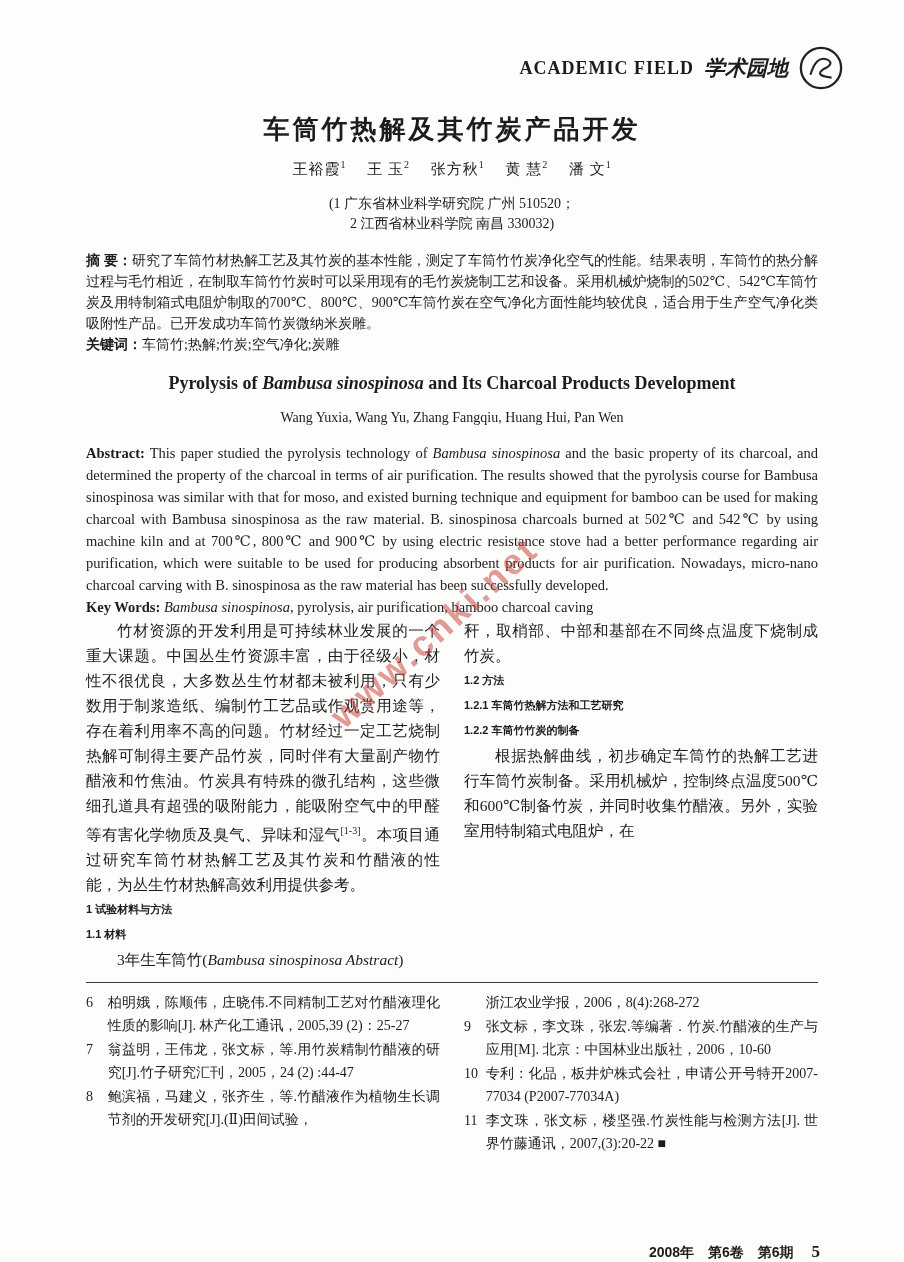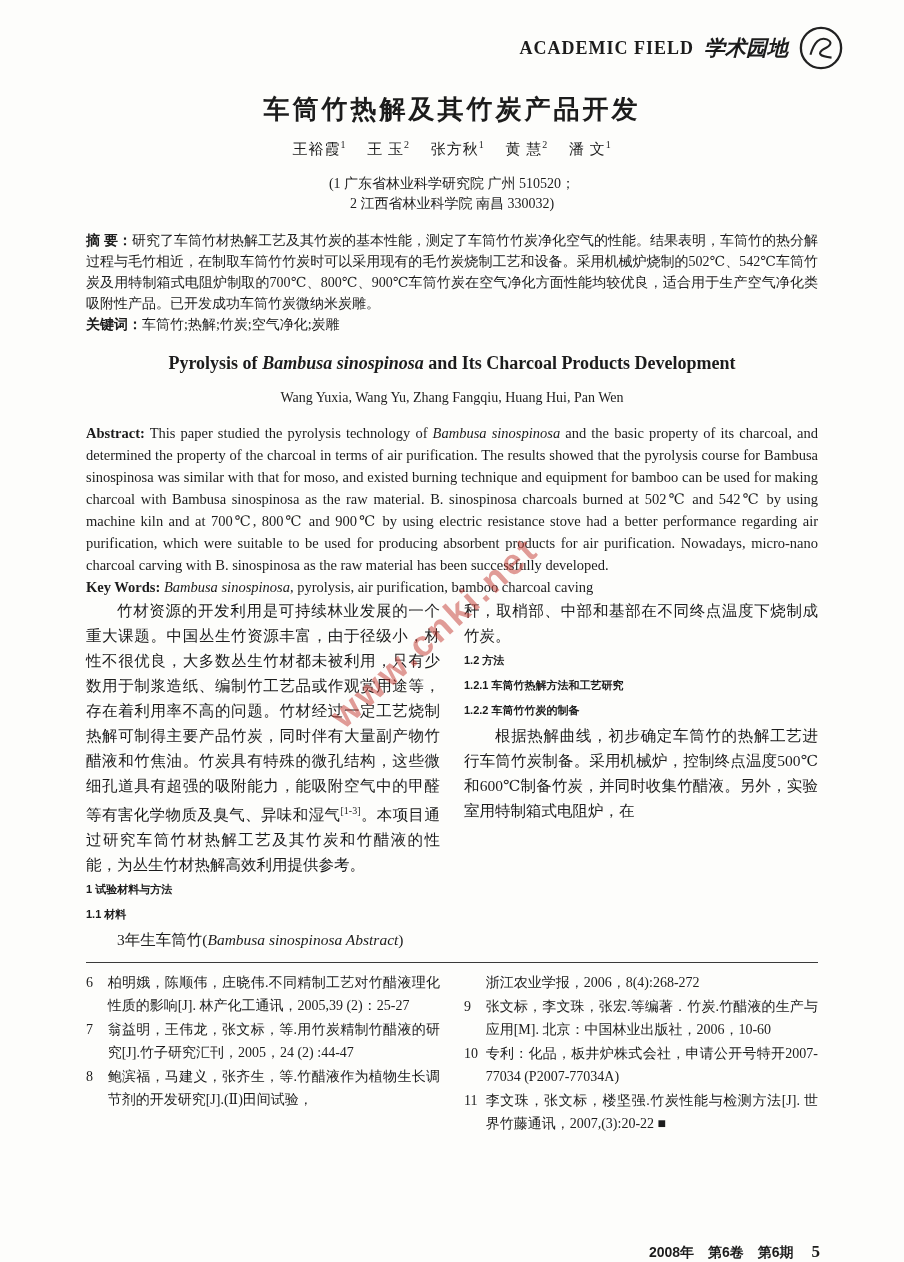--- a/index.html
+++ b/index.html
@@ -10,21 +10,21 @@
     margin: 0 auto;
     background: #fdfdfb;
     overflow: hidden;
     font-family: "Liberation Serif", "DejaVu Serif", serif;
     color: #1c1c1c;
   }
   .content { margin: 0 86px; }
 
   
   .header {
-    padding-top: 24px;
+    padding-top: 44px;
     margin: 0 60px 0 86px;
     display: flex;
     justify-content: flex-end;
     align-items: center;
     gap: 10px;
     height: 48px;
   }
   .field-en { font-size: 18px; letter-spacing: 1px; font-weight: 600; }
   .field-zh { font-size: 21px; font-weight: 700; font-style: italic; font-family: "DejaVu Serif", serif; }
   .seal { width: 46px; height: 46px; flex: 0 0 auto; }

